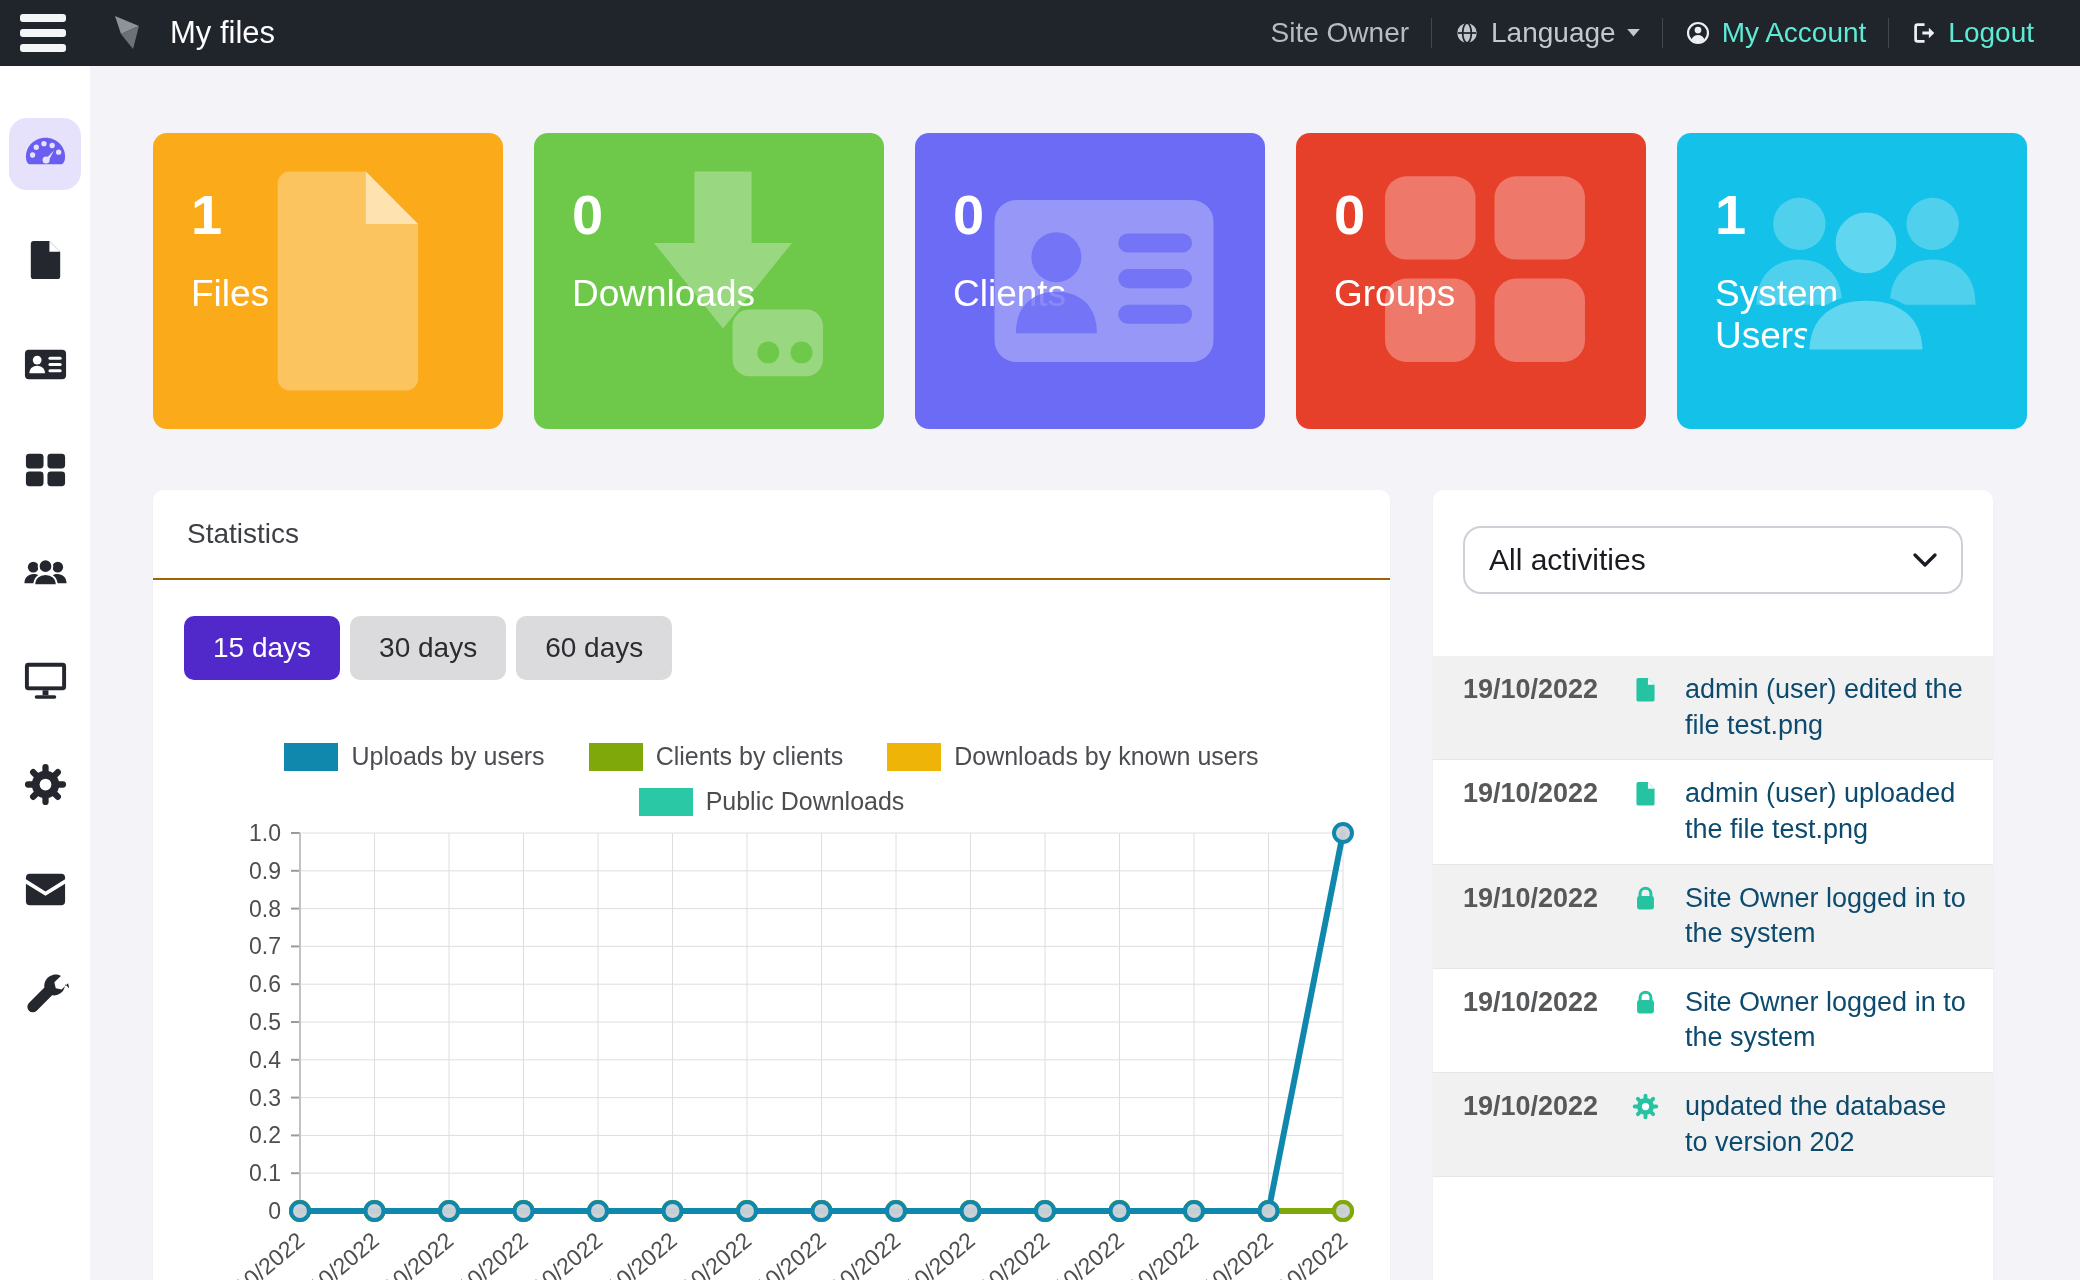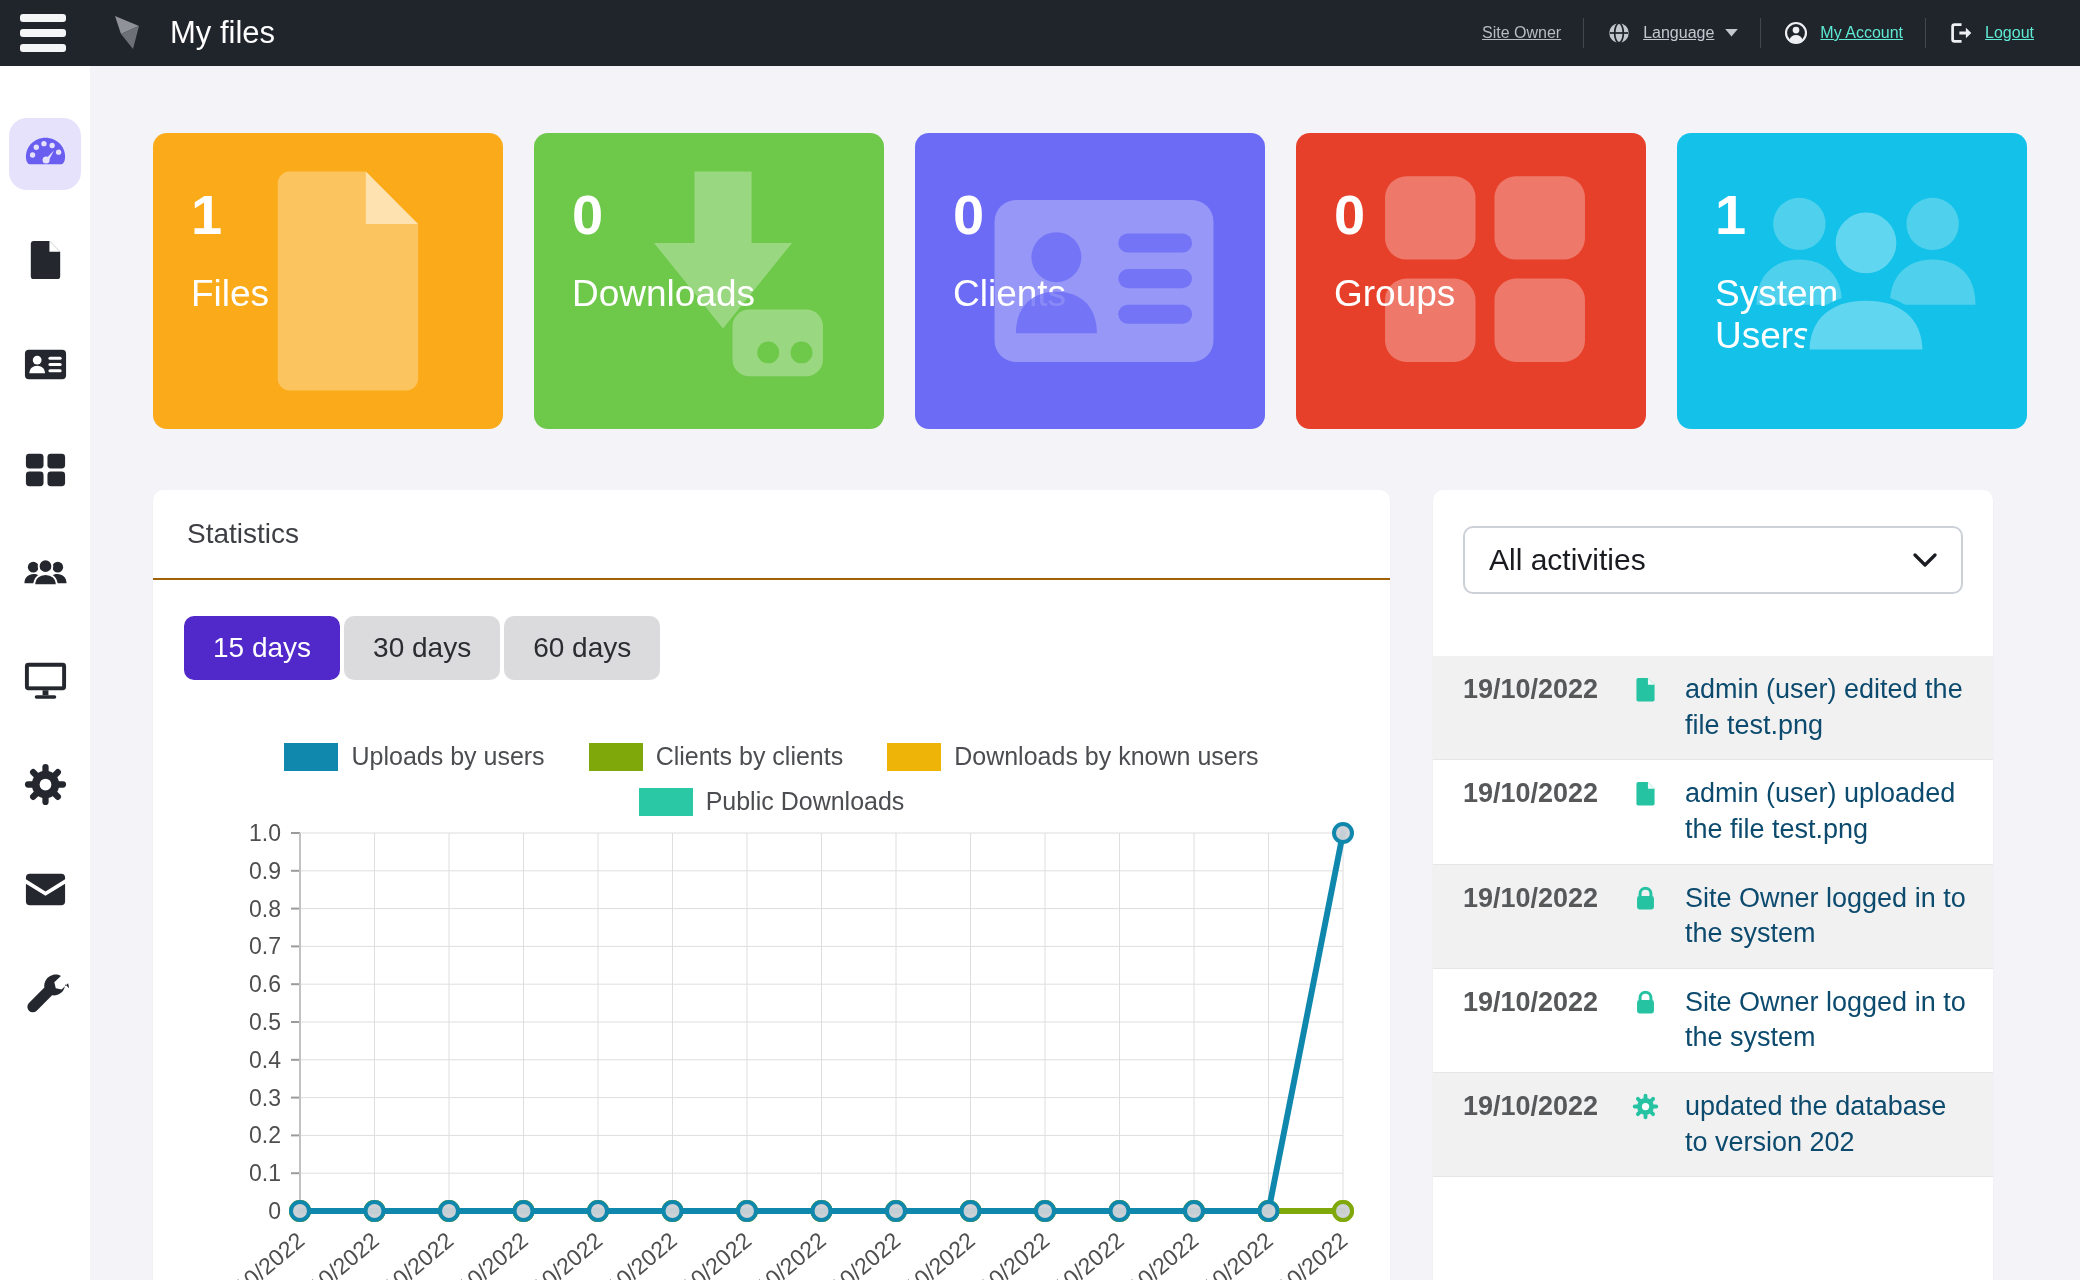--- a/index.html
+++ b/index.html
@@ -10,21 +10,21 @@
   }
   
   .navbar{position:absolute;top:0;left:0;right:0;height:66px;background:var(--navbar-bg,#20242b);
     display:flex;align-items:center;color:#fff;z-index:10;}
   .hamburger{margin-left:20px;width:48px;display:flex;flex-direction:column;gap:7px;background:none;border:none;cursor:pointer;padding:0;}
   .hamburger span{display:block;width:46px;height:8px;border-radius:3px;background:#f4f5f6;}
   .logo{margin-left:42px;display:flex;align-items:center;}
   .app-title{font-size:31px;font-weight:400;color:#fdfdfe;margin:0 0 0 26px;}
   .nav-spacer{flex:1;}
   .nav-right{display:flex;align-items:center;padding-right:24px;font-size:24px;}
-  .nav-item{display:flex;align-items:center;gap:11px;padding:0 22px;background:none;border:none;font-size:16px;cursor:pointer;text-decoration:underline;}
+  .nav-item{display:flex;align-items:center;gap:11px;padding:0 22px;background:none;border:none;font-size:28px;cursor:pointer;}
   .nav-user{color:#b7bbc2;}
   .nav-lang{color:#c3c7ce;}
   .nav-strong{color:#5eead4;}
   .nav-divider{width:1px;height:30px;background:#43474e;}
   
   .sidebar{position:absolute;top:66px;left:0;width:90px;bottom:0;background:#fff;
     display:flex;flex-direction:column;align-items:center;padding-top:52px;}
   .side-item{width:72px;height:72px;border-radius:18px;display:flex;align-items:center;justify-content:center;
     background:none;border:none;color:#24272e;margin-bottom:33px;cursor:pointer;flex:none;}
   .side-item svg{width:47px;height:47px;}
@@ -36,34 +36,34 @@
   .card-label{position:absolute;left:38px;top:140px;font-size:37px;line-height:1.14;width:165px;}
   .card-icon{position:absolute;right:42px;top:50%;transform:translateY(-50%);width:238px;height:238px;}
   
   .panel{position:absolute;top:490px;background:#fff;border-radius:10px 10px 0 0;overflow:hidden;height:790px;
     box-shadow:0 1px 2px rgba(0,0,0,.05);}
   .stats-panel{left:153px;width:1237px;}
   .activities-panel{left:1433px;width:560px;}
   .panel-header{height:88px;display:flex;align-items:center;padding:0 34px;font-size:28px;color:#3d3f44;
     border-bottom:2px solid #a16207;}
   
-  .tabs{display:flex;gap:4px;margin:36px 0 0 31px;align-items:center;}
+  .tabs{display:flex;gap:10px;margin:36px 0 0 31px;align-items:center;}
   .tab{height:64px;padding:0 29px;border-radius:10px;font-size:28px;display:flex;align-items:center;
     background:#dbdbdd;color:#2a2c30;border:none;cursor:pointer;font-family:inherit;}
   .tab.active{background:var(--tab-active,#5128ca);color:#fff;}
   
   .legend{margin-top:62px;display:flex;flex-direction:column;gap:16px;align-items:center;font-size:25px;color:#4b4d50;}
   .legend-row{display:flex;gap:44px;}
   .legend-item{display:flex;align-items:center;gap:13px;cursor:pointer;}
   .swatch{width:54px;height:28px;display:inline-block;}
   
   .chart-host{position:absolute;left:0;top:330px;width:1237px;height:460px;overflow:hidden;}
   .chart-svg text.tick{font-size:23px;fill:#4e4e4e;font-family:"Liberation Sans","DejaVu Sans",sans-serif;}
   
-  .filter{margin:36px 30px 0;height:64px;border:2px solid #ccd0d7;border-radius:10px;background:#fff;
+  .filter{margin:36px 30px 0;height:64px;border:2px solid #ccd0d7;border-radius:18px;background:#fff;
     display:flex;align-items:center;justify-content:space-between;padding:0 24px;font-size:30px;color:#191b20;cursor:pointer;}
   .activity-list{margin-top:62px;}
   .activity-row{display:grid;grid-template-columns:168px 54px 1fr;align-items:start;
     padding:16px 20px 16px 30px;font-size:27px;line-height:1.32;border-bottom:1px solid #e6e6e6;background:#fff;}
   .activity-row.alt{background:#f1f1f2;}
   .act-date{font-weight:700;color:#57585a;}
   .act-icon{color:var(--act-icon,#26c3a3);padding-top:3px;}
   .act-icon svg{width:29px;height:29px;}
   .act-text{color:#0c4a6e;word-break:break-word;}
 </style>

